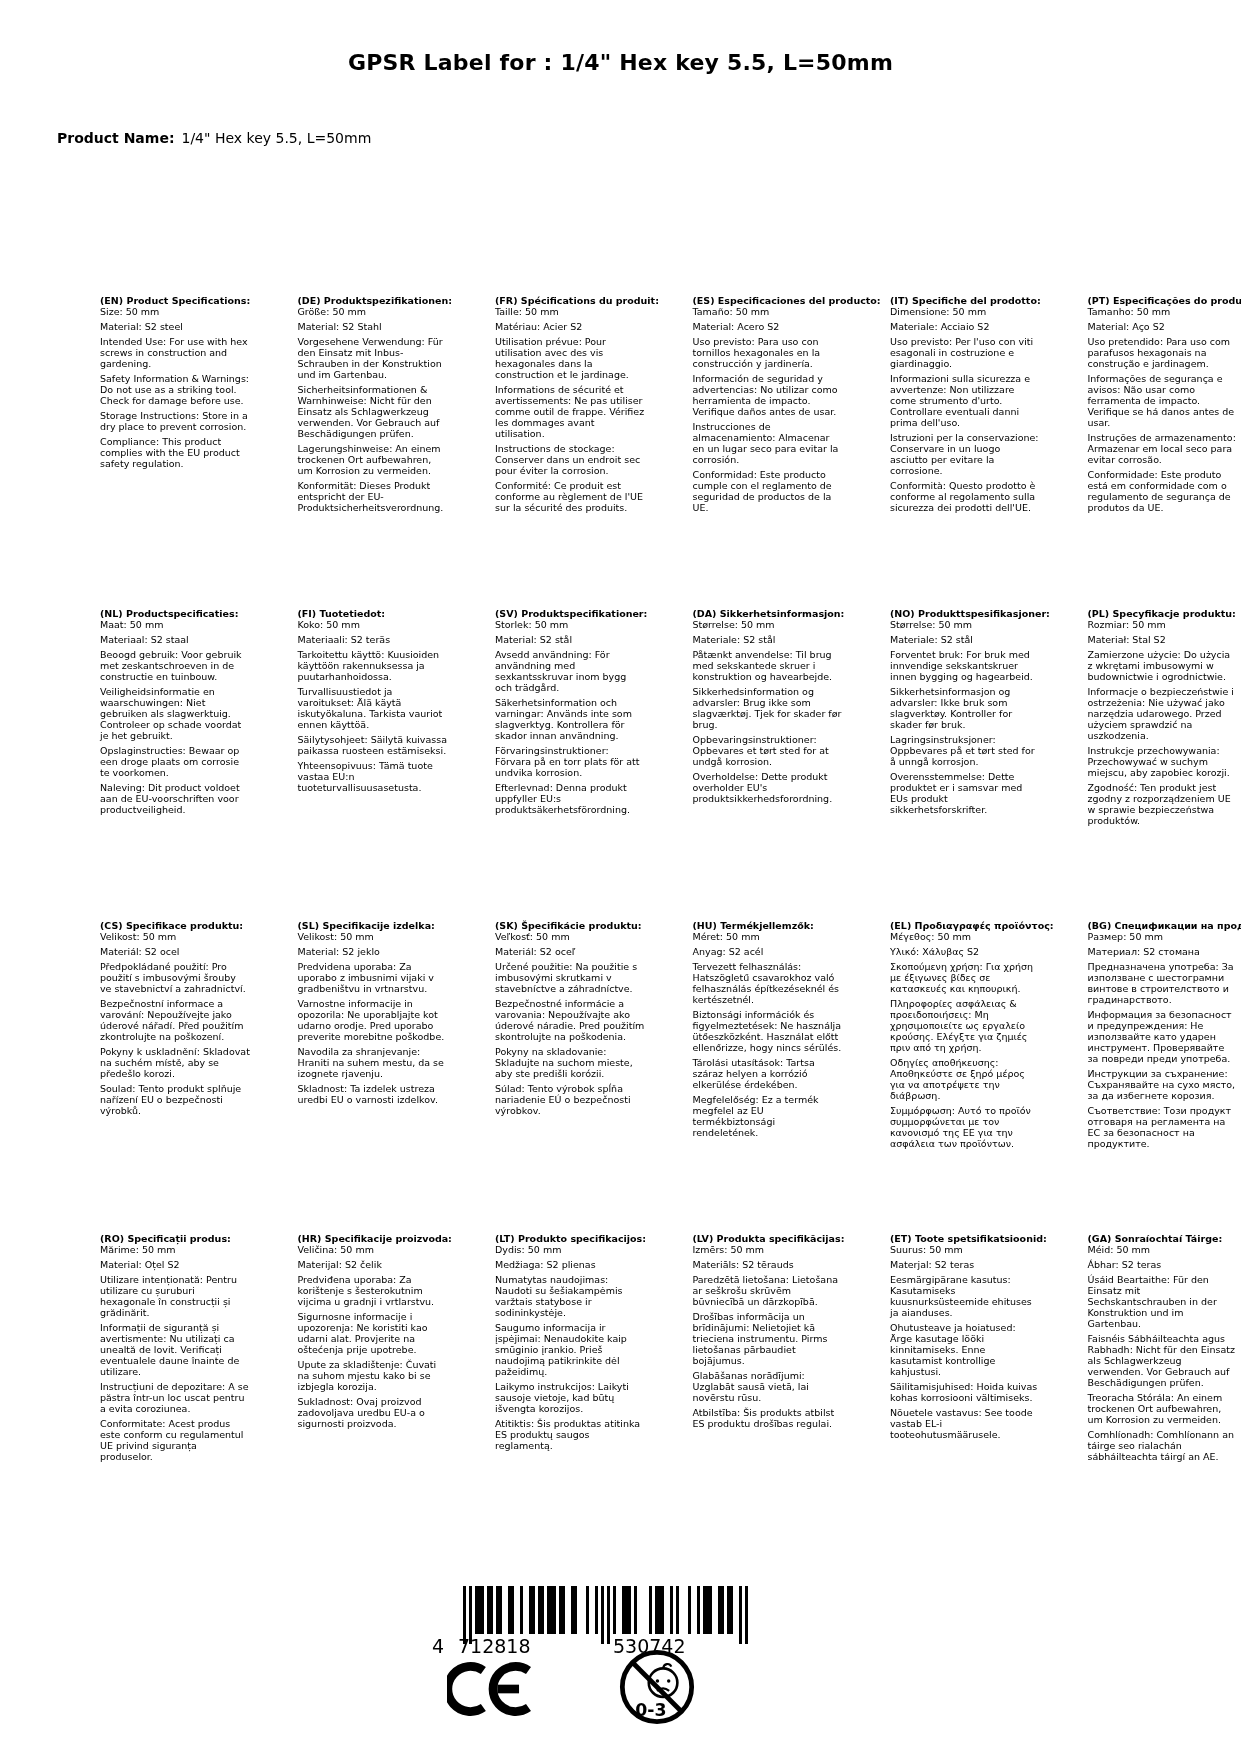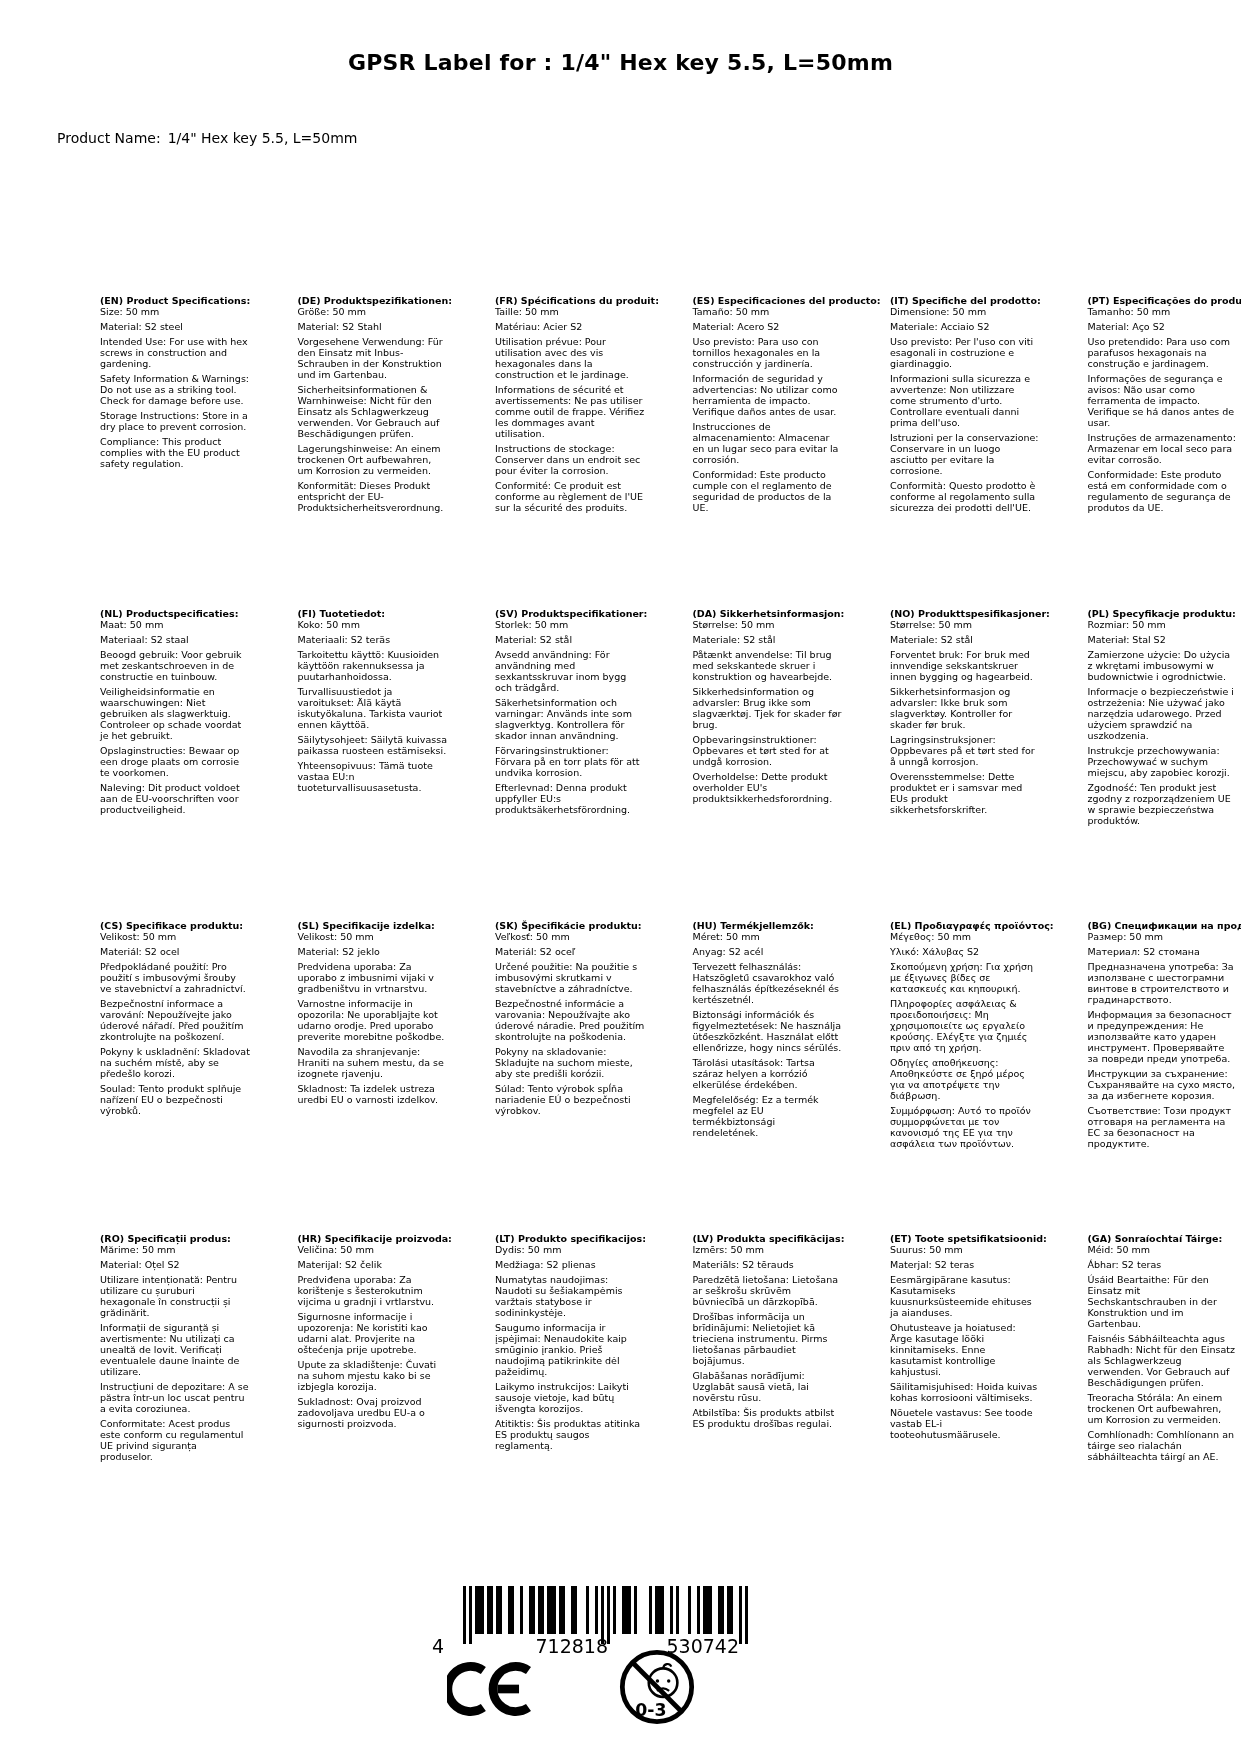--- a/index.html
+++ b/index.html
@@ -2,33 +2,33 @@
 <html><head>
 <meta charset="utf-8">
 <style>
   html,body{margin:0;padding:0;background:#ffffff;}
   .page{position:relative;width:1241px;height:1754px;background:#fff;color:#000;
         font-family:"DejaVu Sans",sans-serif;overflow:hidden;}
   .title{position:absolute;top:50px;left:0;width:100%;text-align:center;
          font-size:22px;font-weight:bold;margin:0;letter-spacing:.2px;}
   .product-info{position:absolute;top:128px;left:57px;right:30px;
                 font-size:14px;line-height:21.5px;}
-  .pi-label{font-weight:normal;margin-right:7px;}
+  .pi-label{font-weight:bold;margin-right:7px;}
   .spec-grid{position:absolute;top:295px;left:57px;display:grid;
              grid-template-columns:repeat(6,197.5px);
              grid-template-rows:313px 312px 313px auto;margin-left:43px;}
   .spec-cell{font-size:9.5px;line-height:11px;}
   .spec-heading{font-weight:bold;white-space:nowrap;margin:0;}
   .spec-par{margin:0 0 4px 0;width:150px;overflow-wrap:break-word;}
   .barcode{position:absolute;left:430px;top:1586px;width:330px;height:82px;}
   .barcode svg{position:absolute;left:33px;top:0;}
   .bc-digit{position:absolute;top:49px;font-size:19px;line-height:22px;}
   .bc-first{left:2px;}
-  .bc-left{left:52px;width:126px;text-align:right;}
-  .bc-right{left:183px;width:126px;text-align:right;}
+  .bc-left{left:28px;width:126px;text-align:left;}
+  .bc-right{left:183px;width:126px;text-align:left;}
   .ce-mark{position:absolute;left:447px;top:1662px;}
   .age-mark{position:absolute;left:618px;top:1648px;}
 </style>
 </head>
 <body>
 
 <div class="page">
 
   <h1 class="title">GPSR Label for : 1/4" Hex key 5.5, L=50mm</h1>
 

